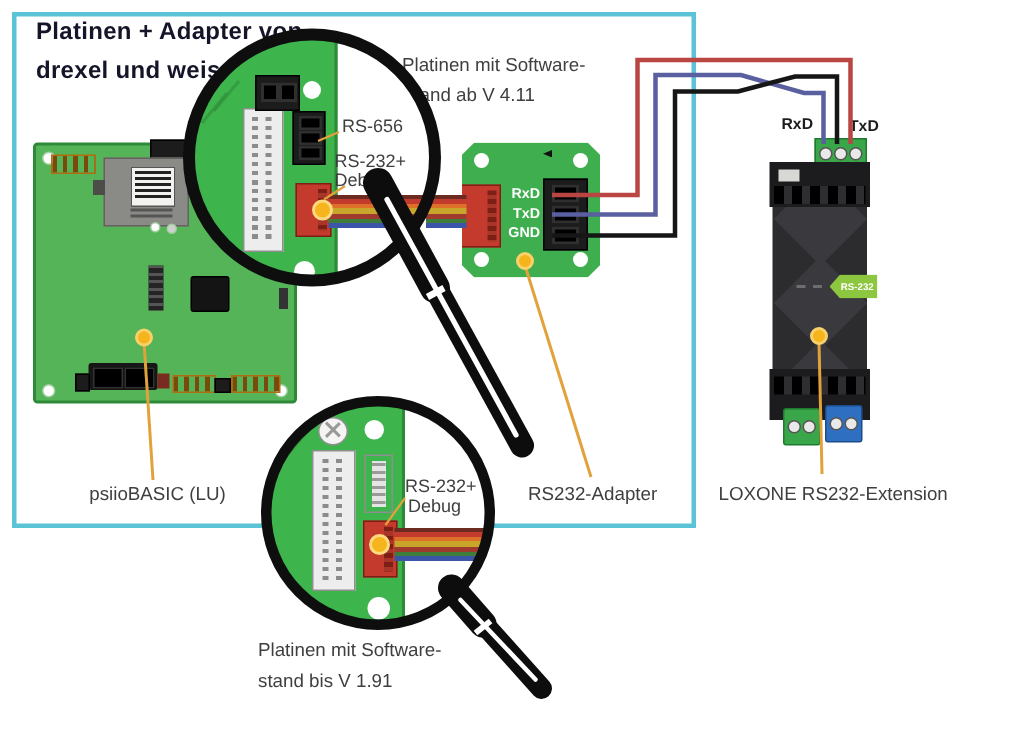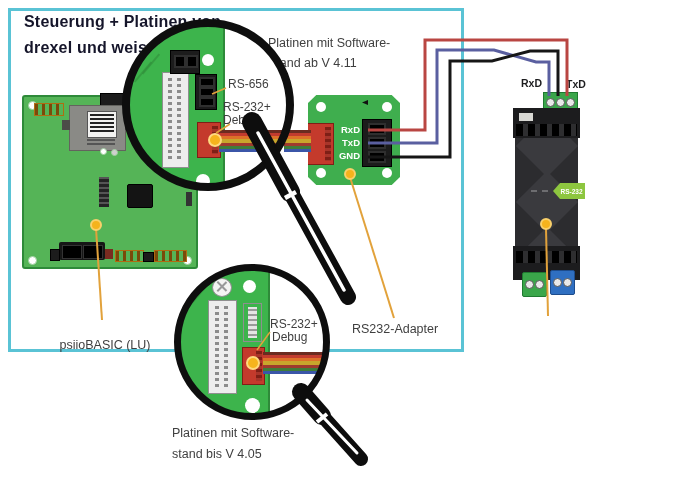--- a/index.html
+++ b/index.html
@@ -76,21 +76,21 @@
   svg{position:absolute;left:0;top:0;}
   .svg-main{z-index:30;pointer-events:none;}
   .svg-top{z-index:50;pointer-events:none;}
 </style>
 </head>
 <body>
 
 <div id="canvas">
 
   <div class="frame"></div>
-  <div class="title t1">Steuerung + Platinen von</div>
+  <div class="title t1">Platinen + Adapter von</div>
   <div class="title t2">drexel und weiss</div>
 
   <div class="pcb">
     <div class="screw" style="left:4px;top:4px;"></div>
     <div class="screw" style="left:4px;top:159px;"></div>
     <div class="screw" style="left:159px;top:159px;"></div>
     <div class="orangeblk teeth" style="left:10px;top:6px;width:28px;height:11px;"></div>
     <div class="blackconn" style="left:76px;top:-4px;width:25px;height:13px;"></div>
     <div class="shield">
       <div class="tab" style="left:-8px;top:14px;width:8px;height:10px;"></div>
@@ -261,18 +261,19 @@
     <line x1="258" y1="133" x2="344" y2="290" stroke="#ffffff" stroke-width="3.5" stroke-linecap="round"></line>
     <line x1="285" y1="198" x2="296" y2="192" stroke="#ffffff" stroke-width="4.5"></line>
     <line x1="301" y1="392" x2="322" y2="416" stroke="#0d0d0d" stroke-width="18" stroke-linecap="round"></line>
     <line x1="301" y1="392" x2="361" y2="459" stroke="#0d0d0d" stroke-width="14" stroke-linecap="round"></line>
     <line x1="307" y1="400" x2="357" y2="453" stroke="#ffffff" stroke-width="3" stroke-linecap="round"></line>
     <line x1="317" y1="422" x2="327" y2="414" stroke="#ffffff" stroke-width="4"></line>
   </svg>
 
   <div class="lbl" style="left:268px;top:36px;">Platinen mit Software-</div>
   <div class="lbl" style="left:270px;top:56px;">stand ab V 4.11</div>
-  <div class="lbl" style="left:40px;top:338px;width:130px;text-align:center;">psiioBASIC (LU)</div>
+  <div class="lbl" style="left:40px;top:322px;width:130px;text-align:center;">psiioBASIC (LU)</div>
   <div class="lbl" style="left:352px;top:322px;">RS232-Adapter</div>
+  <div class="lbl" style="left:479px;top:322px;">LOXONE RS232-Extension</div>
   <div class="lbl" style="left:172px;top:426px;">Platinen mit Software-</div>
-  <div class="lbl" style="left:172px;top:447px;">stand bis V 4.05</div>
+  <div class="lbl" style="left:172px;top:447px;">stand bis V 1.91</div>
 
 </div>
 
 </body></html>

